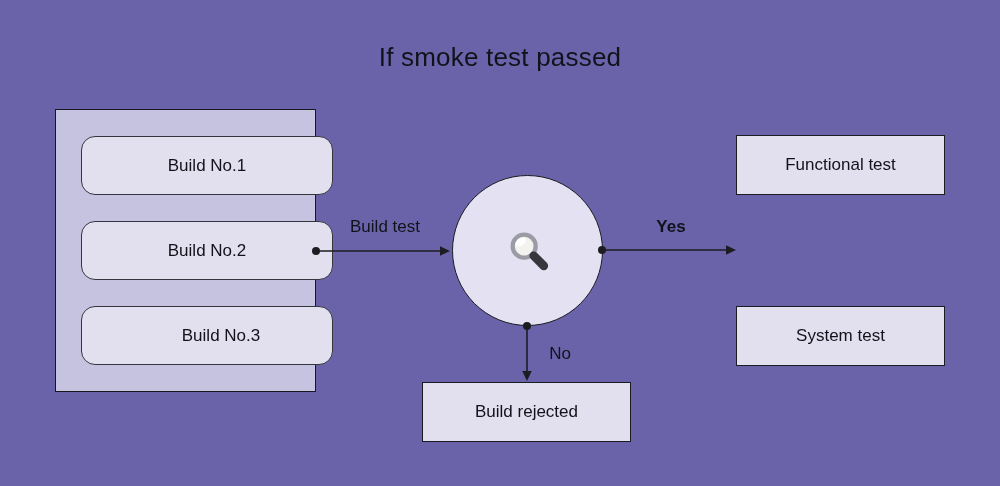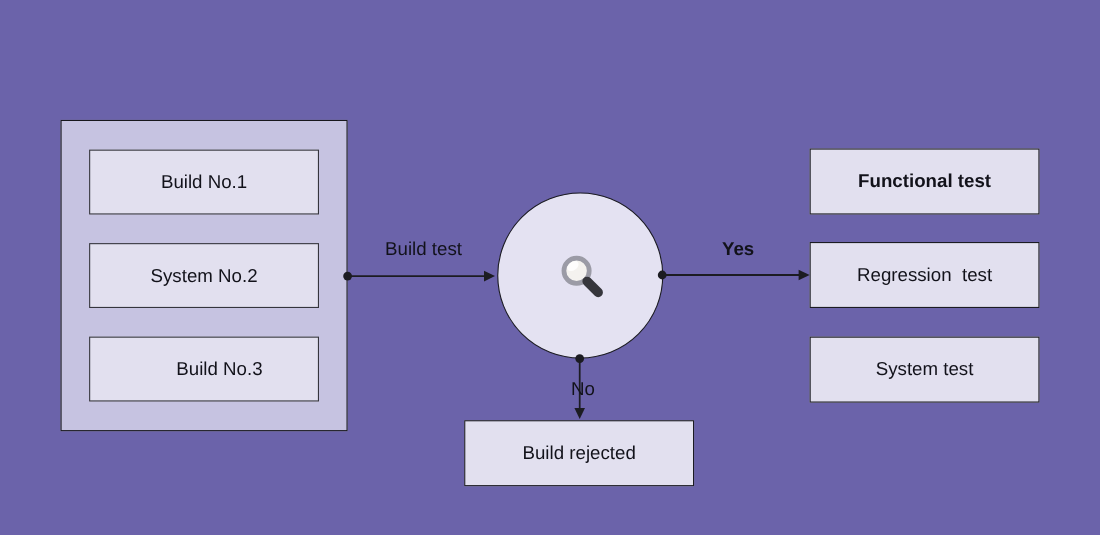--- a/index.html
+++ b/index.html
@@ -35,73 +35,71 @@
   }
   .node {
     position: absolute;
     box-sizing: border-box;
     display: flex; align-items: center; justify-content: center;
     font-size: 17px;
     white-space: pre;
     background: #e2e0ef;
     border: 1.5px solid #1b1b22;
   }
-  .build { left: 81px; width: 209px; height: 59px; border-color: #35353d; }
+  .build { left: 81px; width: 252px; height: 59px; border-color: #35353d; border-radius: 14px; }
   .b1 { top: 136px; } .b2 { top: 221px; } .b3 { top: 306px; padding-left: 28px; }
   .test { left: 736px; width: 209px; height: 60px; }
-  .t1 { top: 135px; font-weight: bold; } .t2 { top: 220px; } .t3 { top: 306px; }
+  .t1 { top: 135px; } .t2 { top: 220px; } .t3 { top: 306px; }
   .rejected { left: 422px; top: 382px; width: 209px; height: 60px; }
   .decision {
     position: absolute;
     left: 452px; top: 175px; width: 151px; height: 151px;
     border-radius: 50%;
     background: #e4e2f2;
     border: 1.5px solid #1b1b22;
     box-sizing: border-box;
     display: flex; align-items: center; justify-content: center;
   }
   .edges-svg { position: absolute; left: 0; top: 0; pointer-events: none; }
   .edges-svg line { stroke: #1c1c22; stroke-width: 1.6; }
   .edges-svg circle, .edges-svg polygon { fill: #1c1c22; }
   .edge-label { position: absolute; font-size: 17px; }
   .lbl-smoke { left: 330px; top: 217px; width: 110px; text-align: center; }
   .lbl-yes   { left: 641px; top: 217px; width: 60px;  text-align: center; font-weight: bold; }
-  .lbl-no    { left: 519px; top: 344px; width: 40px;  text-align: left; }
+  .lbl-no    { left: 531px; top: 344px; width: 40px;  text-align: right; }
 </style>
 </head>
 <body>
 
 <div class="canvas">
 
+  <div class="title">If smoke test passed</div>
 
   <div class="panel"></div>
 
   <div class="node build b1">
     <span>Build No.1</span>
   </div>
   <div class="node build b2">
-    <span>System No.2</span>
+    <span>Build No.2</span>
   </div>
   <div class="node build b3">
     <span>Build No.3</span>
   </div>
 
   <div class="decision">
     <svg width="46" height="46" viewBox="0 0 48 48" aria-hidden="true">
       <circle cx="20" cy="19" r="12" fill="#f4f2ef" stroke="#9b9ba6" stroke-width="4.5"></circle>
       <ellipse cx="16.5" cy="14.5" rx="6" ry="4" fill="#ffffff" opacity="0.85" transform="rotate(-35 16.5 14.5)"></ellipse>
       <line x1="30" y1="29" x2="40.5" y2="39.5" stroke="#36363c" stroke-width="9" stroke-linecap="round"></line>
     </svg>
   </div>
 
   <div class="node test t1">
     <span>Functional test</span>
-  </div>
-  <div class="node test t2">
-    <span>Regression  test</span>
   </div>
   <div class="node test t3">
     <span>System test</span>
   </div>
 
   <div class="node rejected">
     <span>Build rejected</span>
   </div>
 
   <svg class="edges-svg" width="1000" height="486" viewBox="0 0 1000 486">

